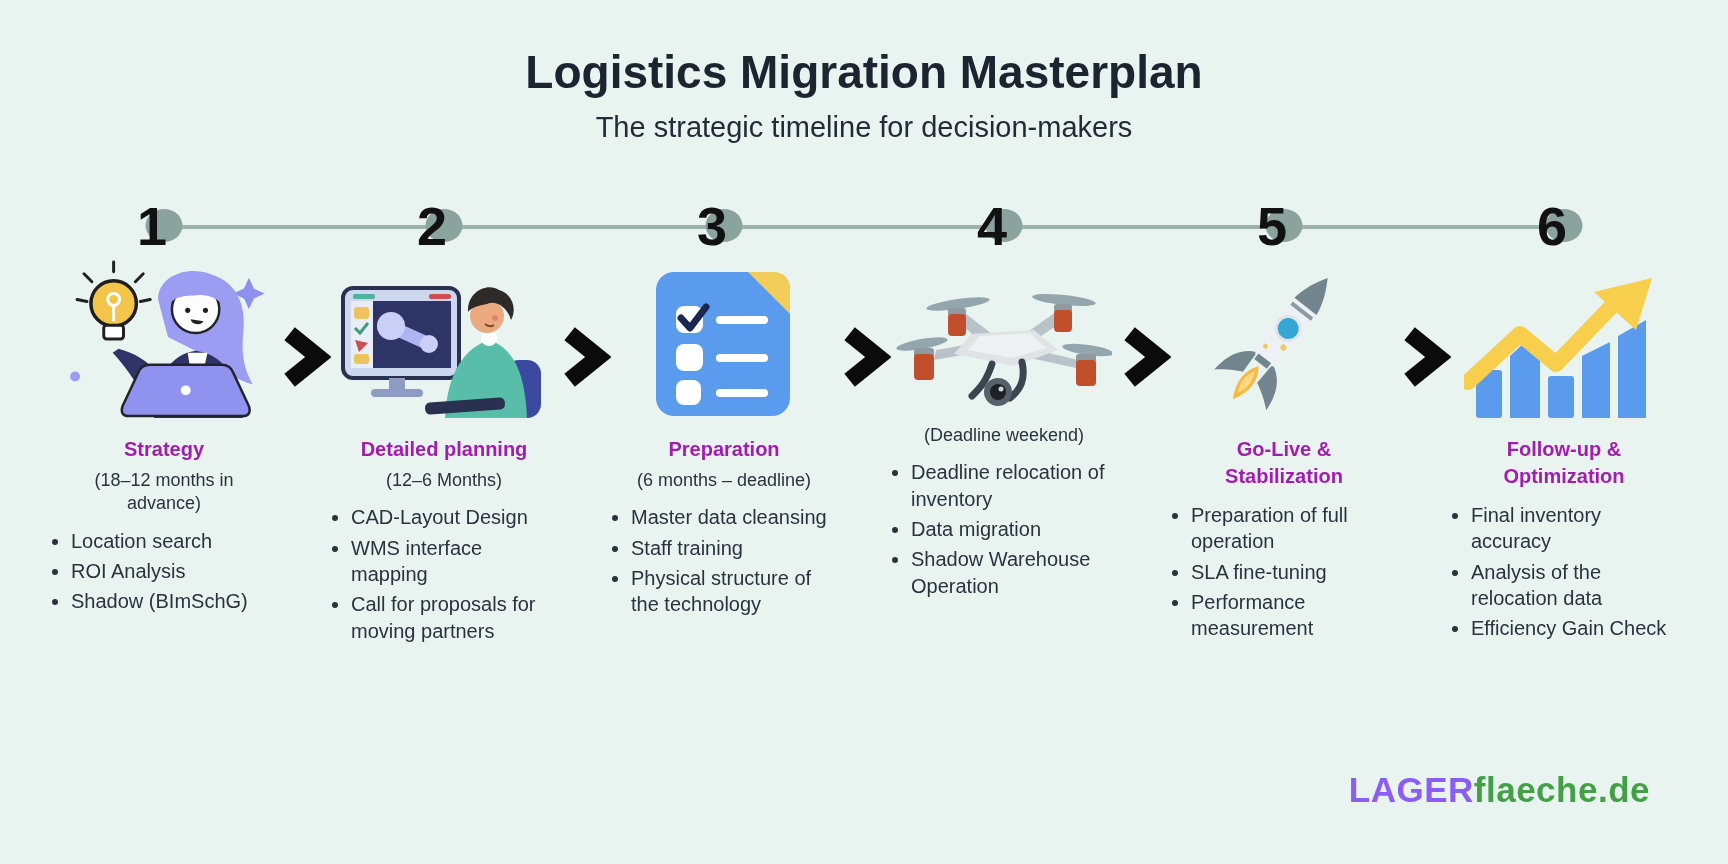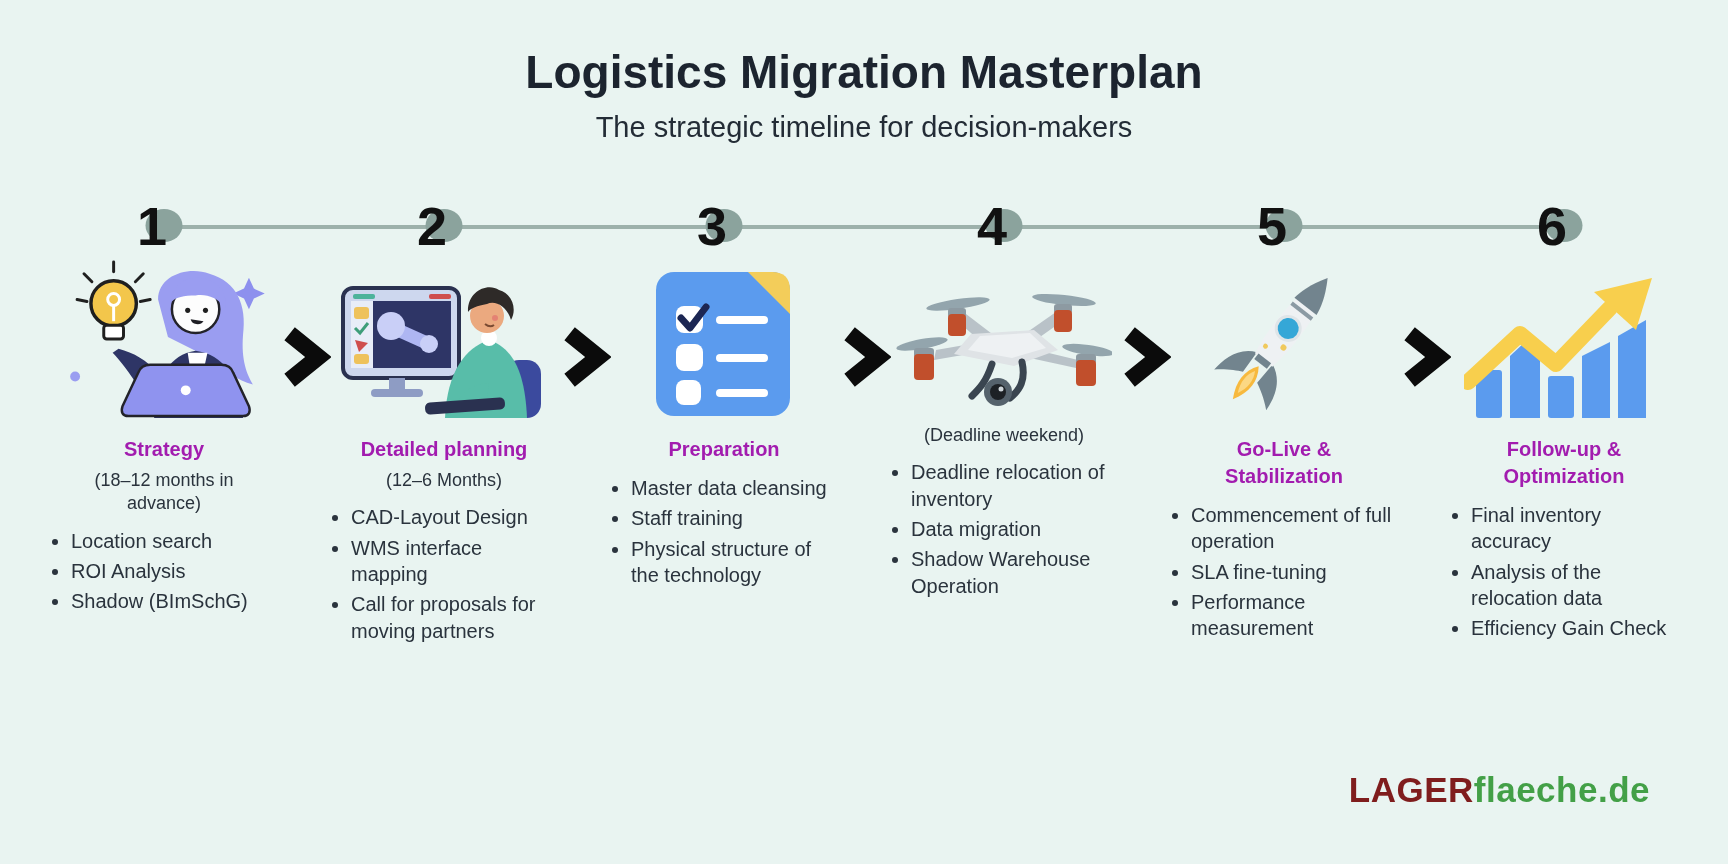--- a/index.html
+++ b/index.html
@@ -27,21 +27,21 @@
   .stage-title{font-size:20px;font-weight:700;color:#a21caf;line-height:1.35;
                max-width:200px;margin:18px auto 0;}
   .stage-when{font-size:18px;color:#2a333d;line-height:1.3;max-width:182px;margin:6px auto 0;}
   .stage-bullets{margin:12px auto 0;width:212px;padding-left:26px;text-align:left;
                  font-size:20px;line-height:1.32;color:#2a333d;}
   .stage-bullets li{margin:0 0 4px;}
   
   .arrow{position:absolute;left:-27px;top:68px;width:54px;height:62px;z-index:3;}
   
   .logo{position:absolute;top:770px;right:78px;font-size:35px;font-weight:700;letter-spacing:.5px;}
-  .logo .lg1{color:#7f1d1d;text-align:right;}
+  .logo .lg1{color:#8b5cf6;text-align:right;}
   .logo .lg2{color:#43a047;}
 </style>
 </head>
 <body>
 
 <div class="canvas">
 
   <div class="header">
     <h1 class="title">Logistics Migration Masterplan</h1>
     <div class="subtitle">The strategic timeline for decision-makers</div>
@@ -170,20 +170,21 @@
           <rect x="28" y="38" width="27" height="27" rx="8" fill="#fff"></rect>
           <path d="M33,50 l9,10 l16,-21" fill="none" stroke="#1c2653" stroke-width="7" stroke-linecap="round" stroke-linejoin="round"></path>
           <rect x="28" y="76" width="27" height="27" rx="8" fill="#fff"></rect>
           <rect x="28" y="112" width="25" height="25" rx="8" fill="#fff"></rect>
           <rect x="68" y="48" width="52" height="8" rx="4" fill="#fff"></rect>
           <rect x="68" y="86" width="52" height="8" rx="4" fill="#fff"></rect>
           <rect x="68" y="121" width="52" height="8" rx="4" fill="#fff"></rect>
         </svg>
       </div>
       <h3 class="stage-title">Preparation</h3>
+      <div class="stage-when">(6 months – deadline)</div>
       <ul class="stage-bullets">
         <li>Master data cleansing</li>
         <li>Staff training</li>
         <li>Physical structure of the technology</li>
       </ul>
     </section>
 
     <section class="stage">
       <span class="arrow">
         <svg width="54" height="62" viewBox="0 0 40 56">
@@ -246,21 +247,21 @@
             <circle cx="0" cy="-2" r="12" fill="#35a7d7" stroke="#dfe5e8" stroke-width="3"></circle>
             <rect x="-8" y="36" width="16" height="7" fill="#72848e"></rect>
             <circle cx="8" cy="16" r="3" fill="#f0c95c"></circle>
             <circle cx="-7" cy="26" r="2.5" fill="#f0c95c"></circle>
           </g>
         </svg>
       </div>
       <h3 class="stage-title">Go-Live &amp; Stabilization</h3>
       <div class="stage-when"></div>
       <ul class="stage-bullets">
-        <li>Commencement of full operation</li>
+        <li>Preparation of full operation</li>
         <li>SLA fine-tuning</li>
         <li>Performance measurement</li>
       </ul>
     </section>
 
     <section class="stage">
       <span class="arrow">
         <svg width="54" height="62" viewBox="0 0 40 56">
           <path d="M7 7 L33 28 L7 49" fill="none" stroke="#0b0b0b" stroke-width="15"></path>
         </svg>

